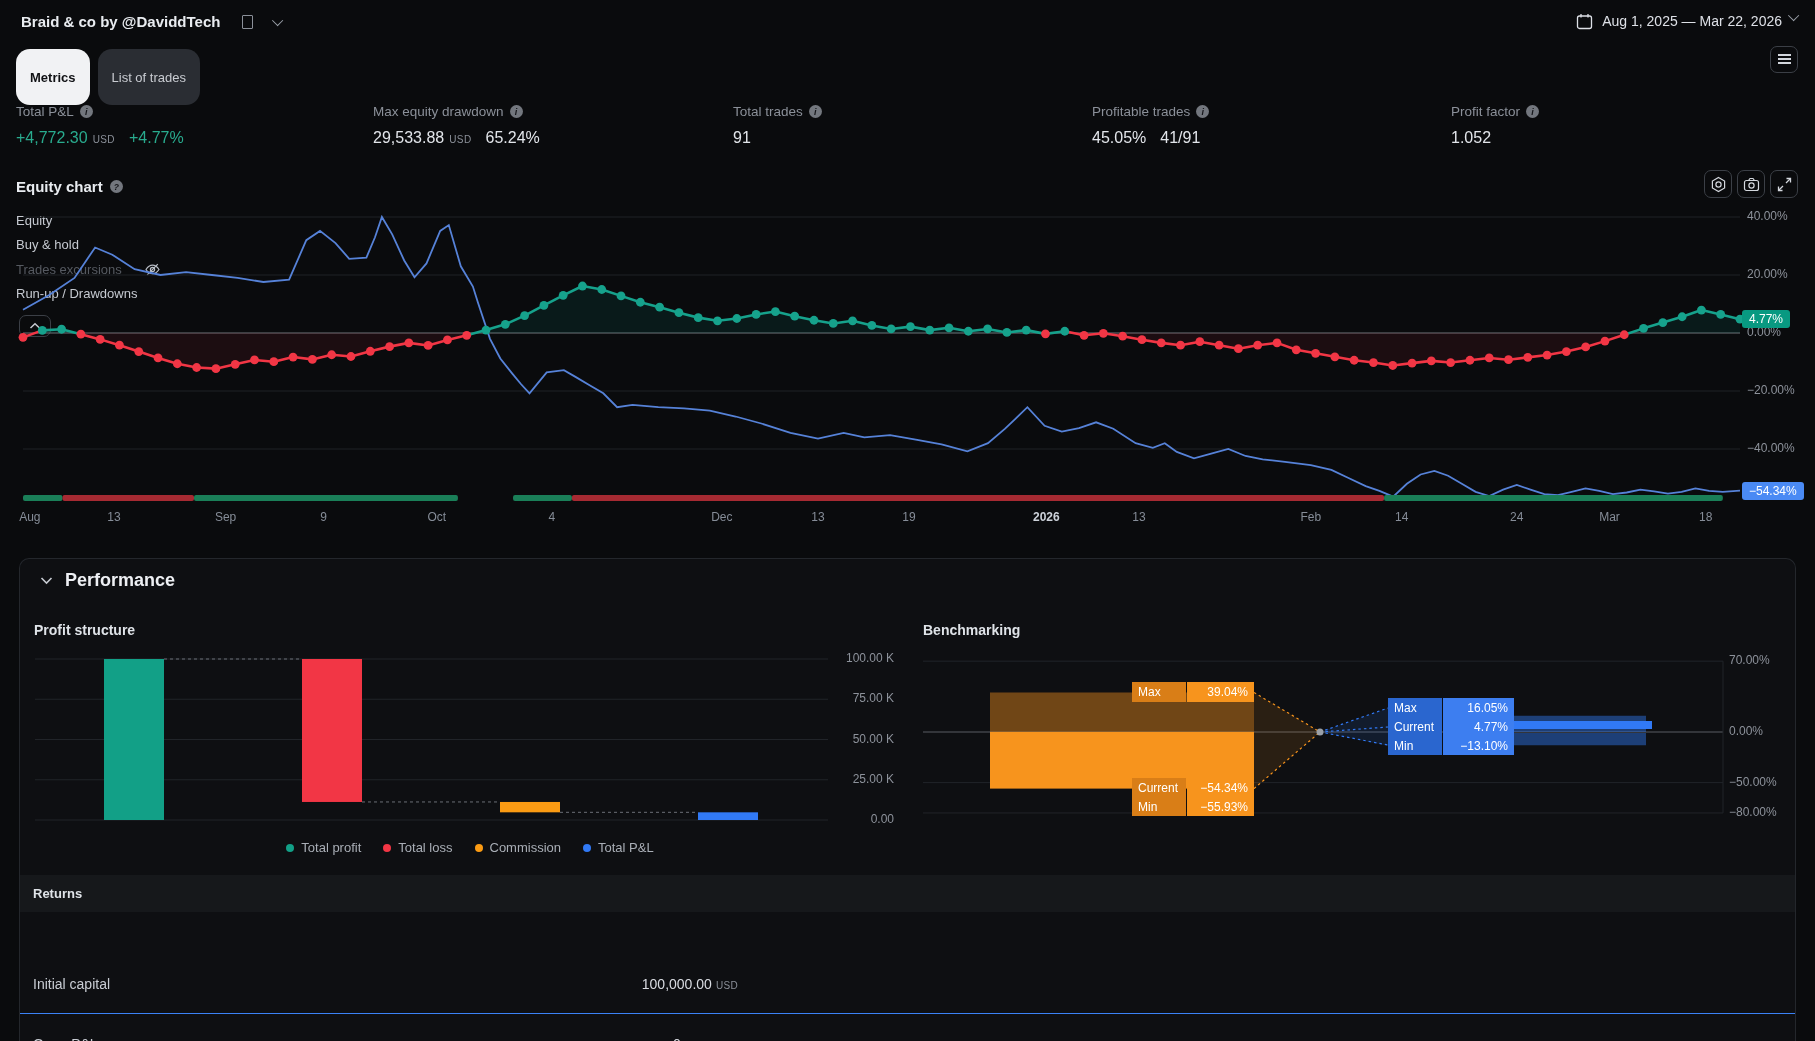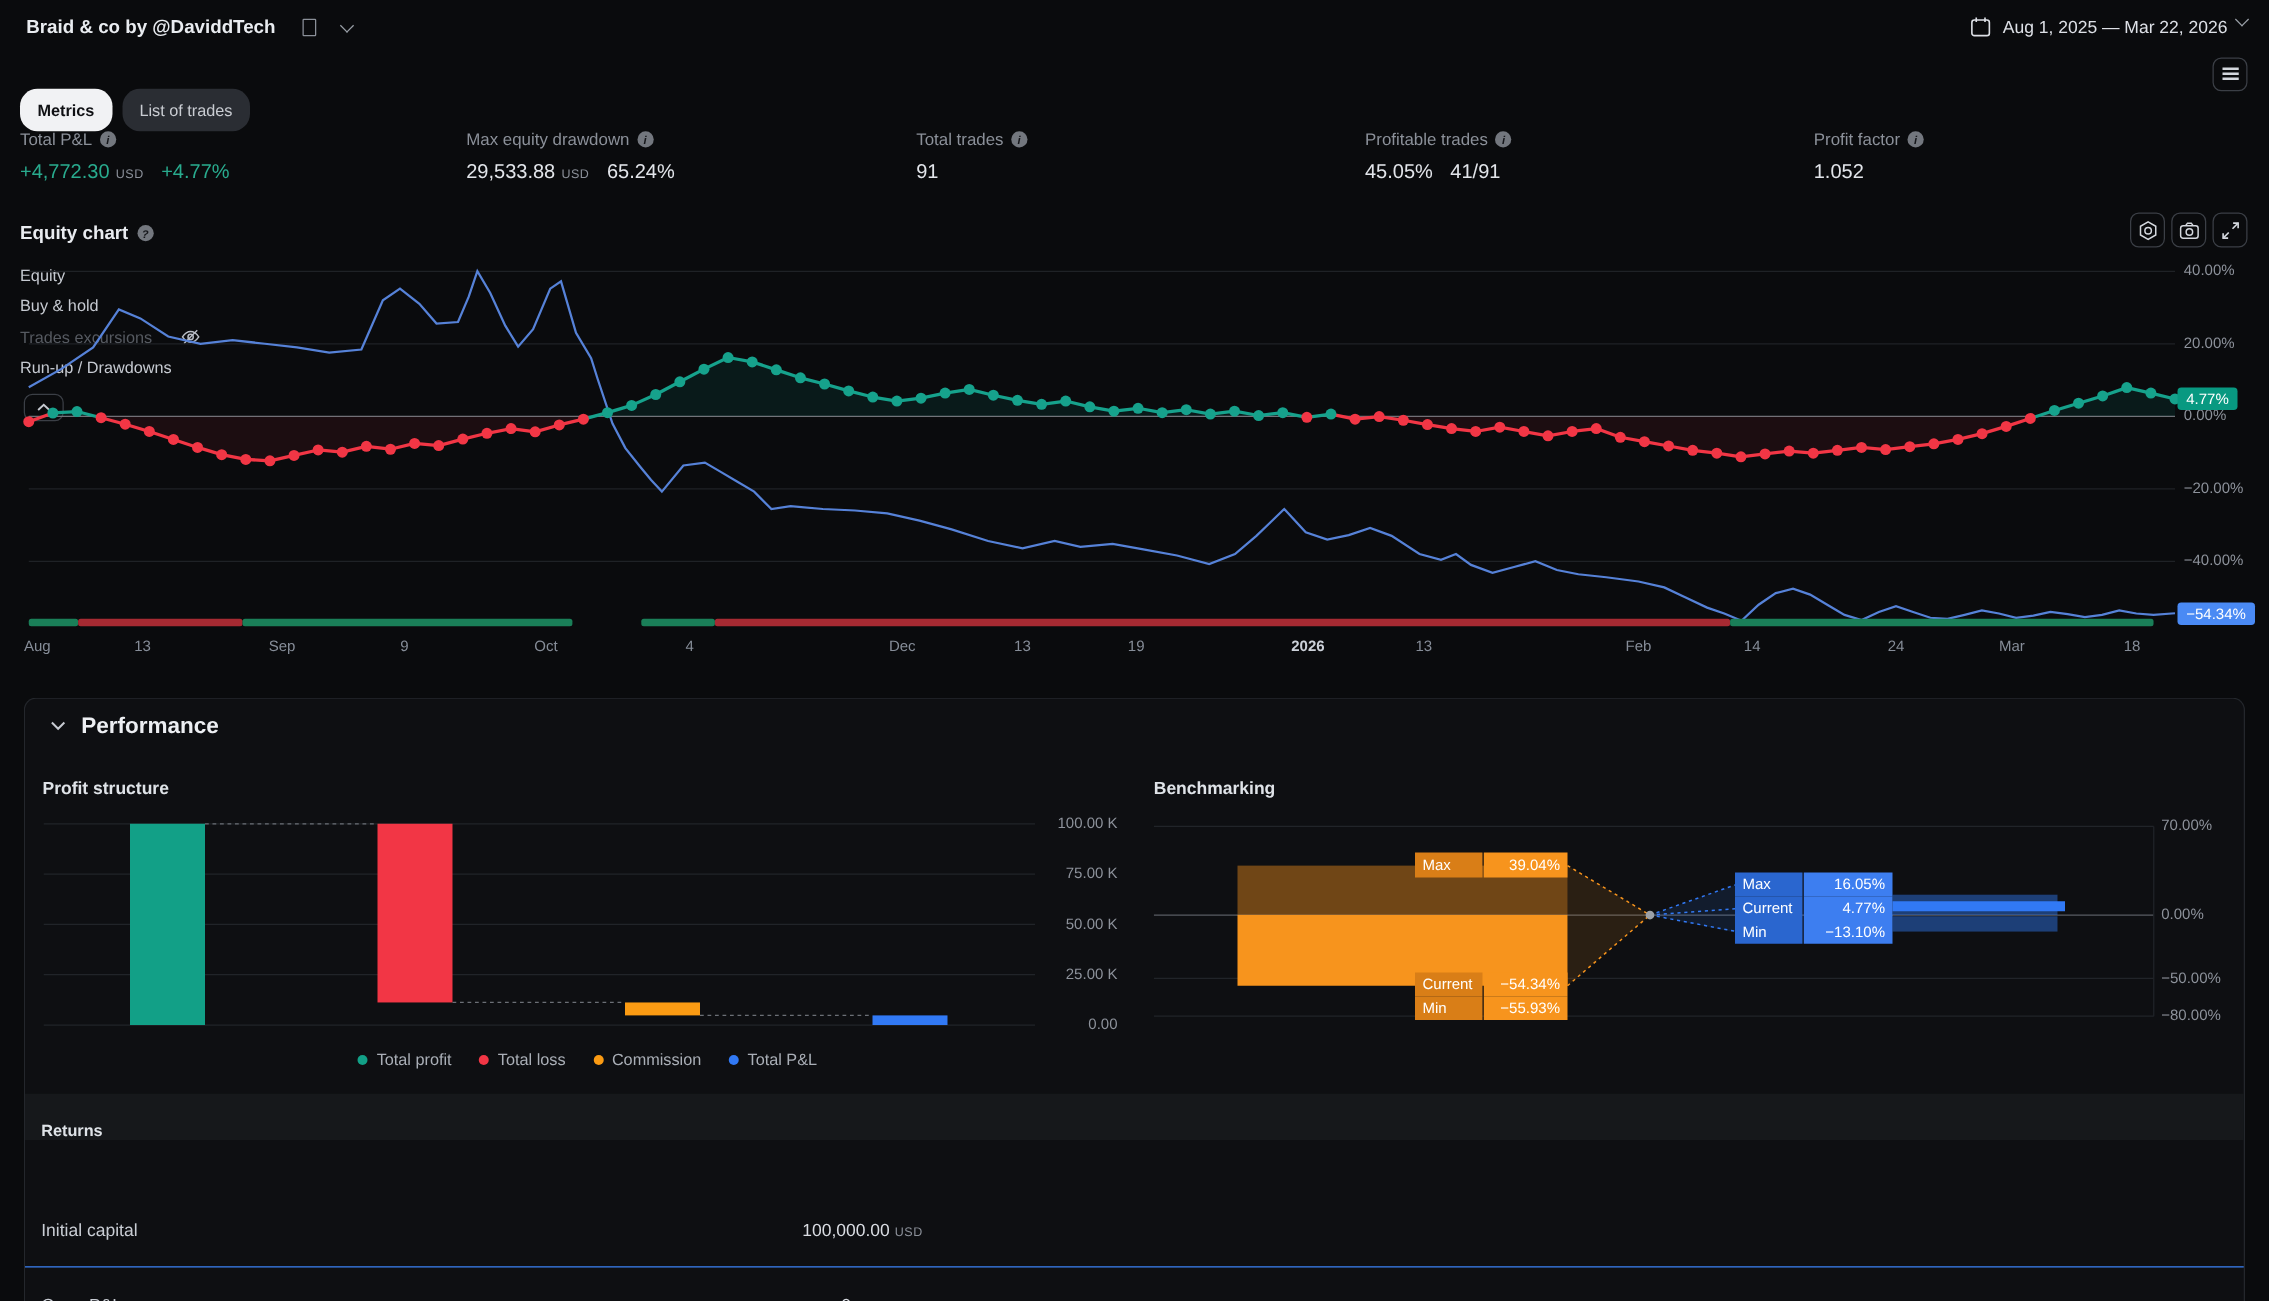--- a/index.html
+++ b/index.html
@@ -6,21 +6,21 @@
   body{font-family:"Liberation Sans",sans-serif;-webkit-font-smoothing:antialiased;}
   #app{position:relative;width:1815px;height:1041px;background:#0a0b0d;overflow:hidden;color:#e7eaee;}
   .abs{position:absolute;}
 
   
   #report-title{left:21px;top:13px;font-size:15px;font-weight:bold;color:#e9ecf0;display:flex;align-items:center;gap:22px;}
   .tofu{display:inline-block;width:9px;height:12px;border:1px solid #8b9099;border-radius:1px;}
   .chev{display:inline-block;width:7px;height:7px;border-left:1.6px solid #9aa0a8;border-bottom:1.6px solid #9aa0a8;transform:rotate(-45deg) translateY(-2px);}
   #date-range{right:16px;top:13px;display:flex;align-items:flex-start;gap:9px;font-size:14px;color:#dde0e6;cursor:pointer;}
   #tabs{left:16px;top:49px;display:flex;gap:8px;}
-  .tab{height:26px;padding:4px 14px;border-radius:14px;font-size:13px;display:flex;align-items:center;cursor:pointer;background:#2a2d33;color:#c9ccd2;margin-top:22px;}
+  .tab{height:26px;padding:15px 14px;border-radius:14px;font-size:13px;display:flex;align-items:center;cursor:pointer;background:#2a2d33;color:#c9ccd2;}
   .tab.active{background:#f1f2f4;color:#101114;font-weight:bold;}
   .iconbtn{box-sizing:border-box;border:1px solid #3b3f46;border-radius:7px;background:transparent;display:flex;align-items:center;justify-content:center;cursor:pointer;}
   #layout-btn{right:17px;top:46px;width:28px;height:27px;}
 
   
   .metric .mlabel{font-size:13.5px;color:#8b9099;display:flex;align-items:center;gap:6px;}
   .metric .mvalue{margin-top:10px;font-size:16px;color:#e2e5ea;display:flex;align-items:baseline;gap:5px;}
   .metric .unit{font-size:10px;color:#8b9099;letter-spacing:.4px;}
   .metric .extra{margin-left:9px;}
   .metric.pos .mvalue,.metric.pos .extra{color:#29ab8e;}
@@ -42,21 +42,21 @@
   
   #perf-panel{left:19px;top:558px;width:1777px;height:483px;background:#0e0f12;border:1px solid #24272c;border-bottom:none;border-radius:10px 10px 0 0;box-sizing:border-box;}
   #perf-title{left:40px;top:570px;display:flex;align-items:center;gap:12px;font-size:18px;font-weight:bold;color:#edeff3;cursor:pointer;}
   .subchart-title{font-size:14px;font-weight:bold;color:#dfe3e8;}
   .axlab{position:absolute;font-size:12px;color:#8d929b;}
   .legend-row{position:absolute;display:flex;justify-content:center;gap:22px;font-size:13px;color:#a9aeb6;}
   .legend-row .li{display:flex;align-items:center;gap:7px;}
   .legend-row .dot{width:8px;height:8px;border-radius:50%;}
 
   
-  #returns-band{left:20px;top:875px;width:1775px;height:37px;background:#16181b;display:flex;align-items:flex-end;}
+  #returns-band{left:20px;top:875px;width:1775px;height:37px;background:#16181b;display:flex;align-items:center;}
   #returns-band span{margin-left:13px;font-size:13px;font-weight:bold;color:#dfe3e8;}
   #returns-header{left:20px;top:912px;width:1775px;height:42px;border-bottom:1px solid #282b30;box-sizing:border-box;}
   .tcol-metric{position:absolute;left:13px;top:50%;transform:translateY(-50%);}
   .tcol{position:absolute;top:50%;transform:translate(-50%,-50%);}
   #returns-header .hcell{font-size:13px;color:#878d96;}
   .trow{position:absolute;left:20px;width:1775px;height:60px;border-bottom:1px solid #3b82f6;box-sizing:border-box;font-size:14px;color:#c9cdd4;}
   .trow .val{color:#d9dce2;}
   .trow .unit{font-size:10px;color:#8b9099;margin-left:4px;letter-spacing:.4px;}
 
   svg text{font-family:"Liberation Sans",sans-serif;}

